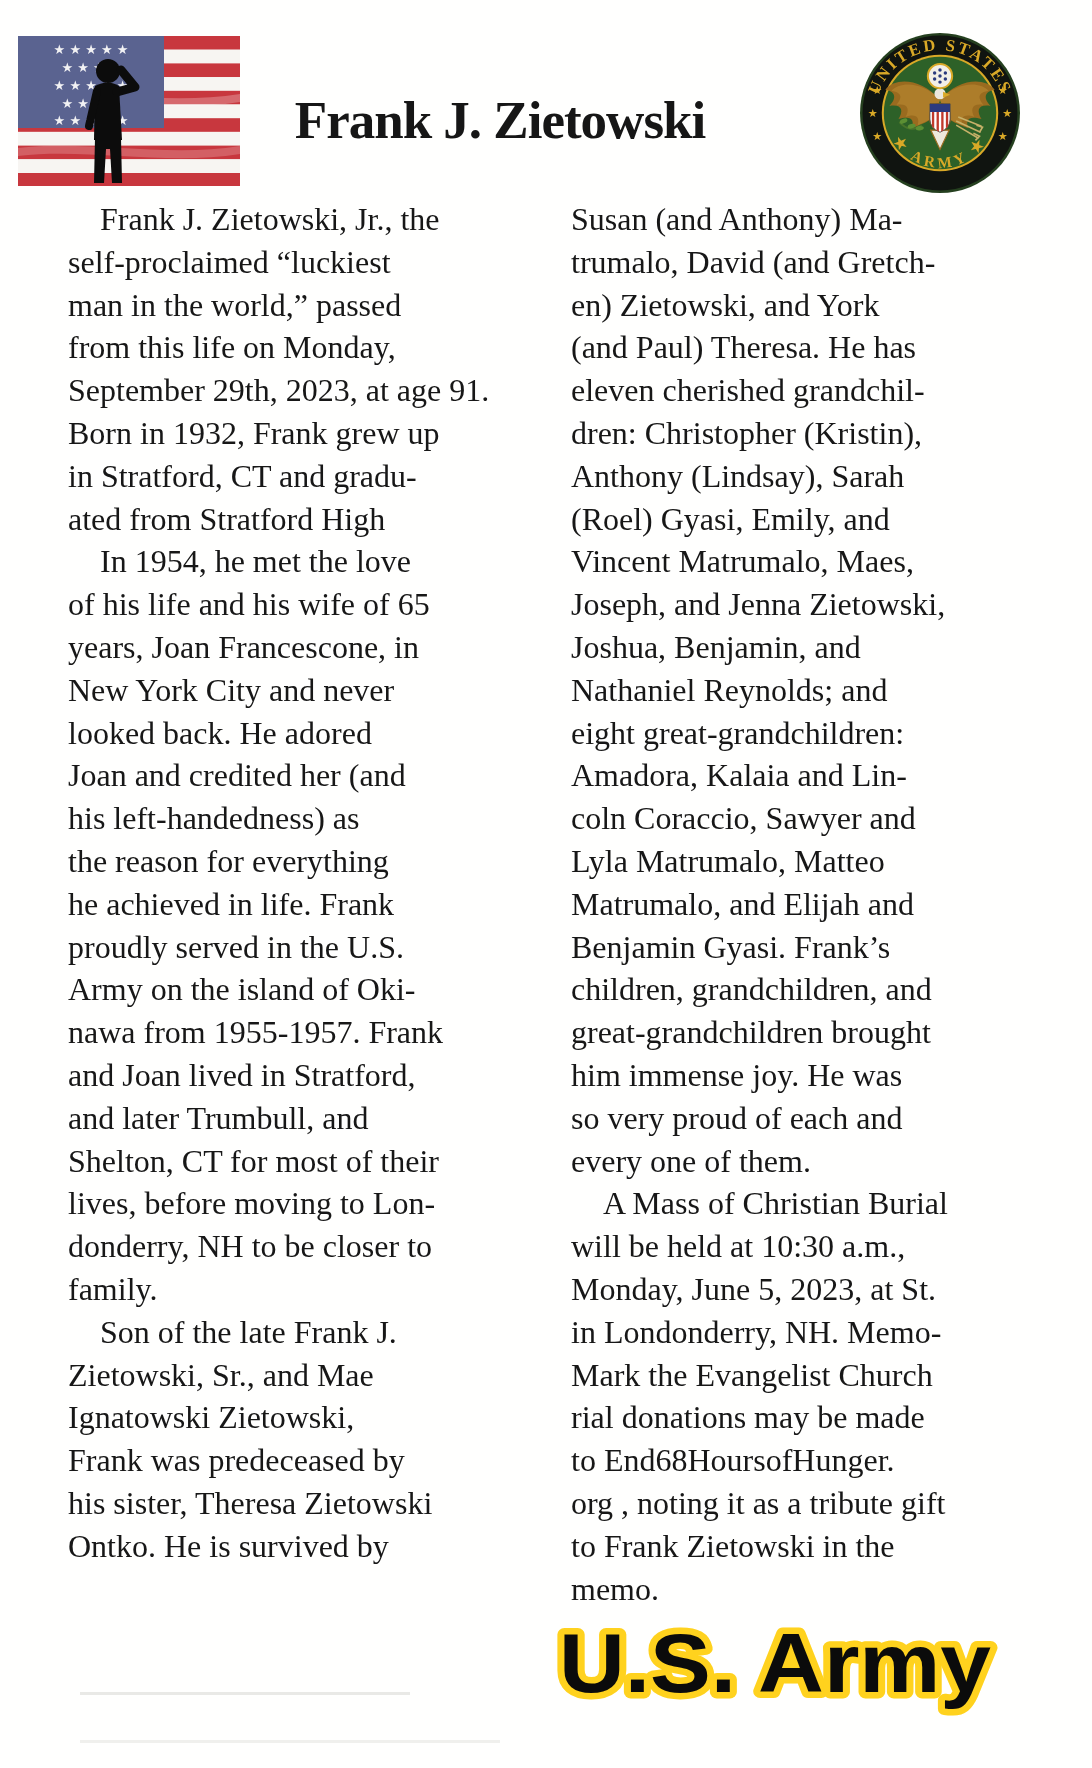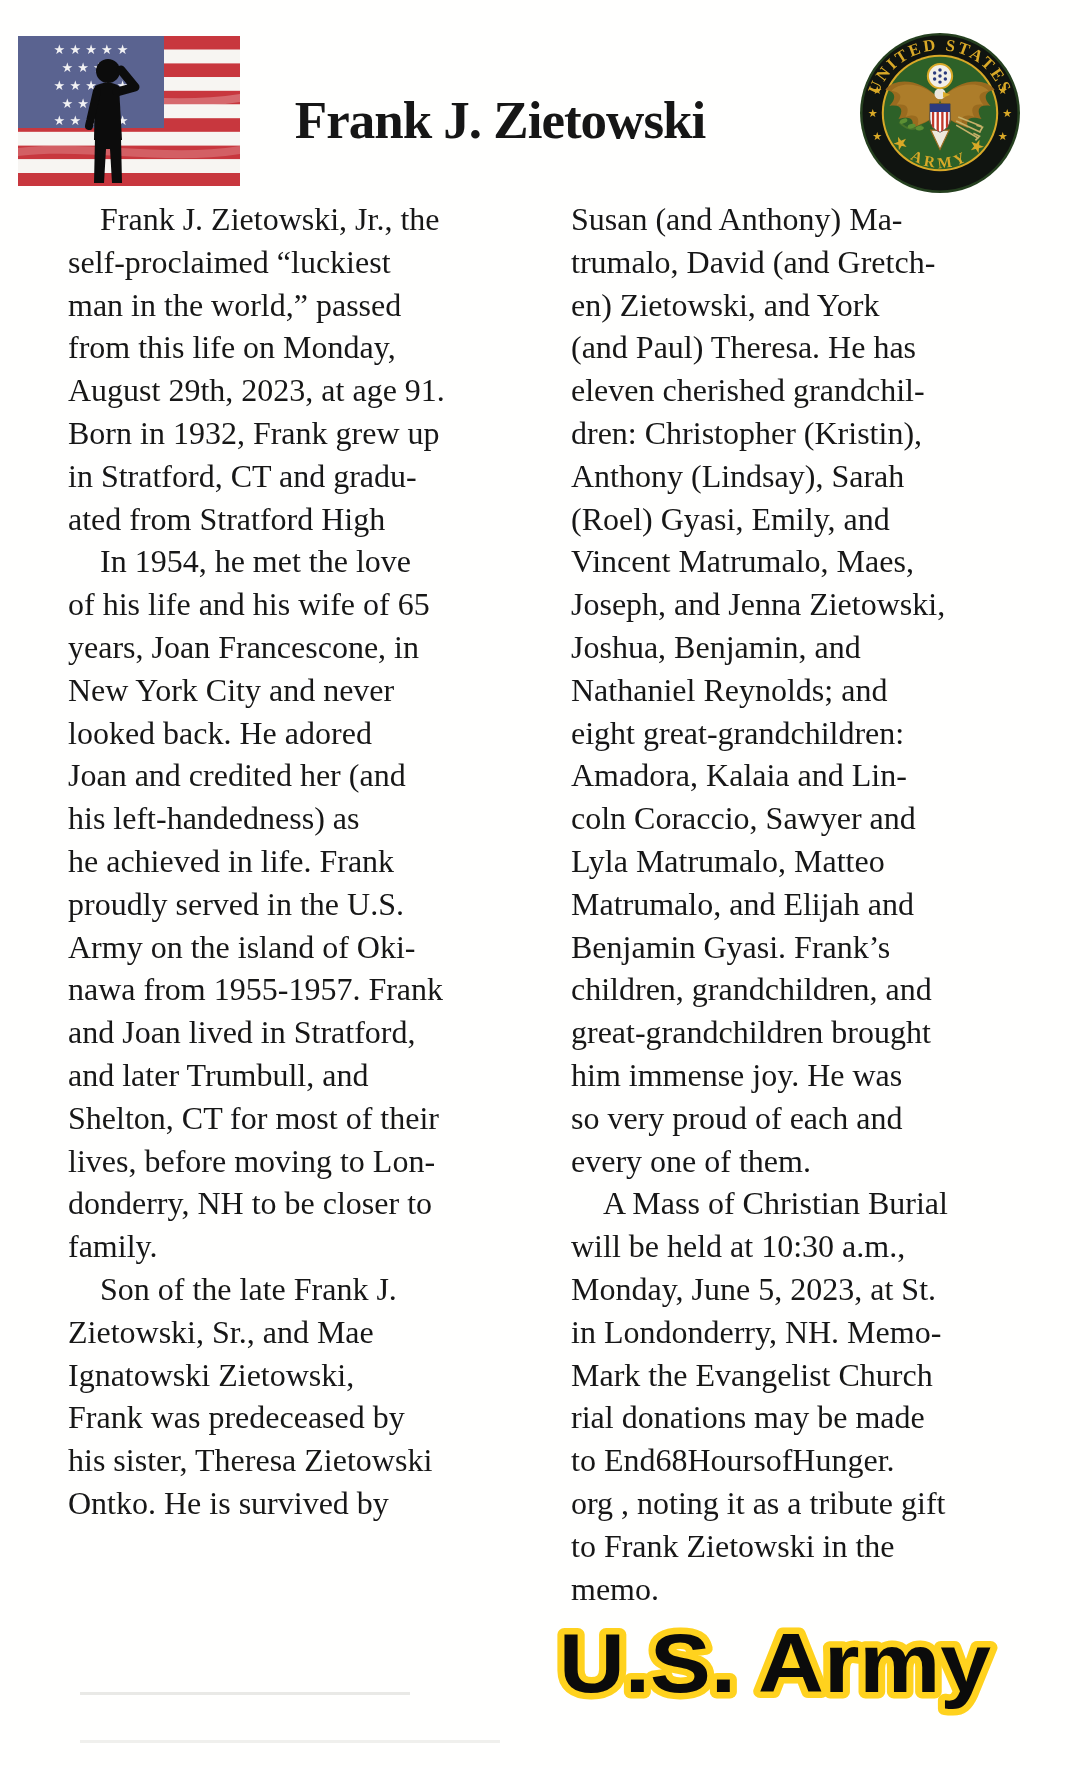--- a/index.html
+++ b/index.html
@@ -194,31 +194,32 @@
       </g>
     </g>
   </svg>
 
   <div class="col col-left">
 
   <div class="line indent">Frank J. Zietowski, Jr., the</div>
       <div class="line">self-proclaimed “luckiest</div>
       <div class="line">man in the world,” passed</div>
       <div class="line">from this life on Monday,</div>
-      <div class="line">August 29th, 2023, at age 91.</div>
+      <div class="line">September 29th, 2023, at age 91.</div>
       <div class="line">Born in 1932, Frank grew up</div>
       <div class="line">in Stratford, CT and gradu-</div>
       <div class="line">ated from Stratford High</div>
       <div class="line indent">In 1954, he met the love</div>
       <div class="line">of his life and his wife of 65</div>
       <div class="line">years, Joan Francescone, in</div>
       <div class="line">New York City and never</div>
       <div class="line">looked back. He adored</div>
       <div class="line">Joan and credited her (and</div>
       <div class="line">his left-handedness) as</div>
+      <div class="line">the reason for everything</div>
       <div class="line">he achieved in life. Frank</div>
       <div class="line">proudly served in the U.S.</div>
       <div class="line">Army on the island of Oki-</div>
       <div class="line">nawa from 1955-1957. Frank</div>
       <div class="line">and Joan lived in Stratford,</div>
       <div class="line">and later Trumbull, and</div>
       <div class="line">Shelton, CT for most of their</div>
       <div class="line">lives, before moving to Lon-</div>
       <div class="line">donderry, NH to be closer to</div>
       <div class="line">family.</div>

